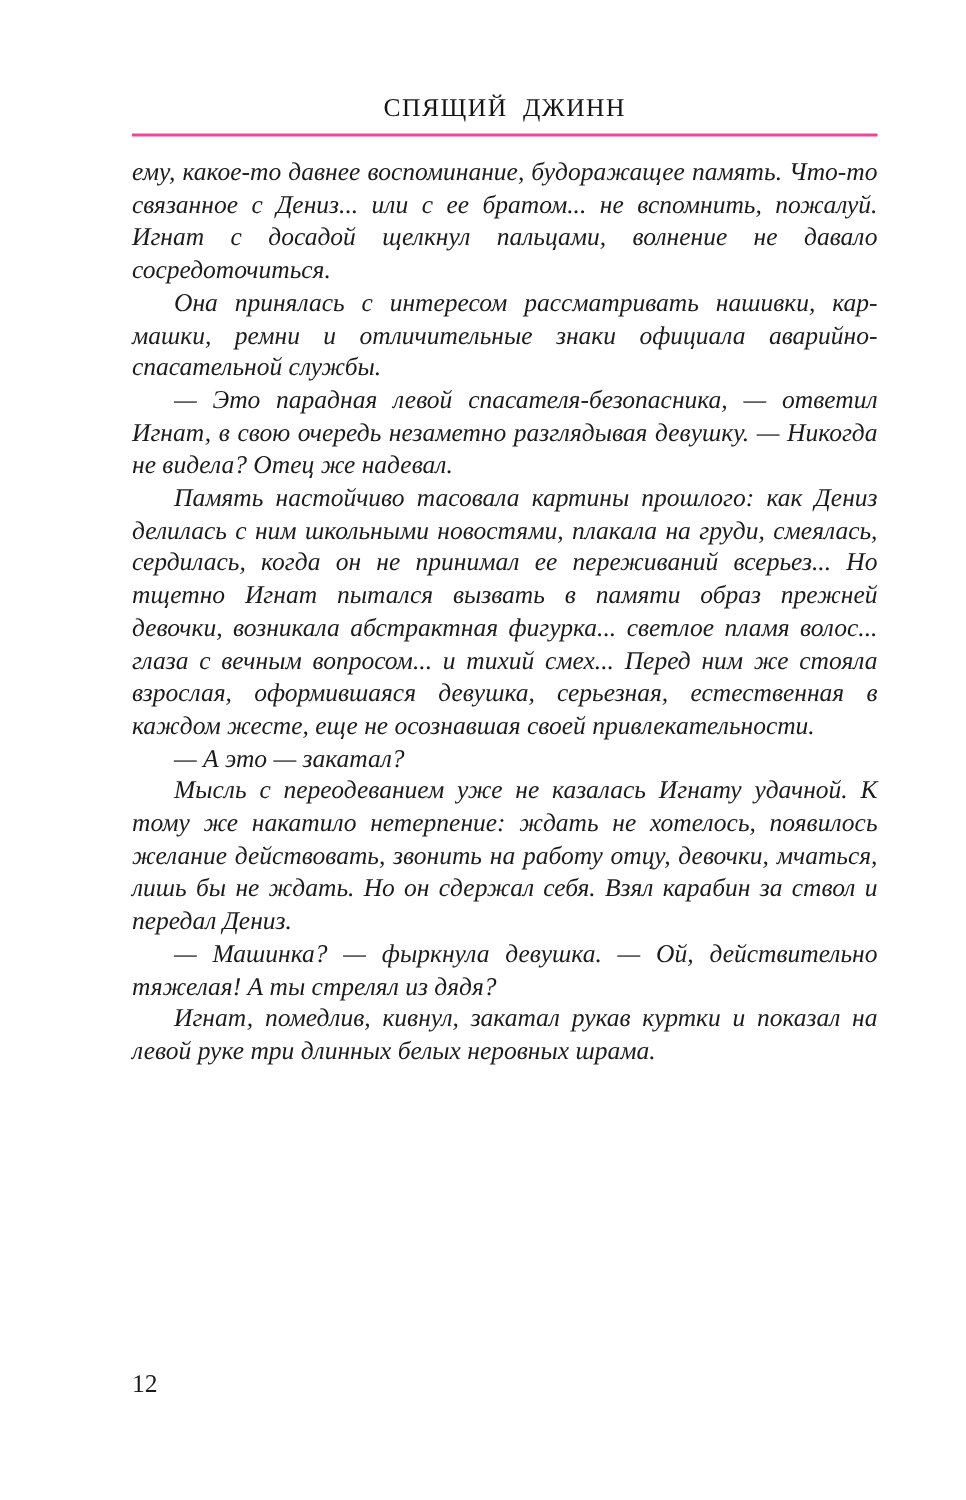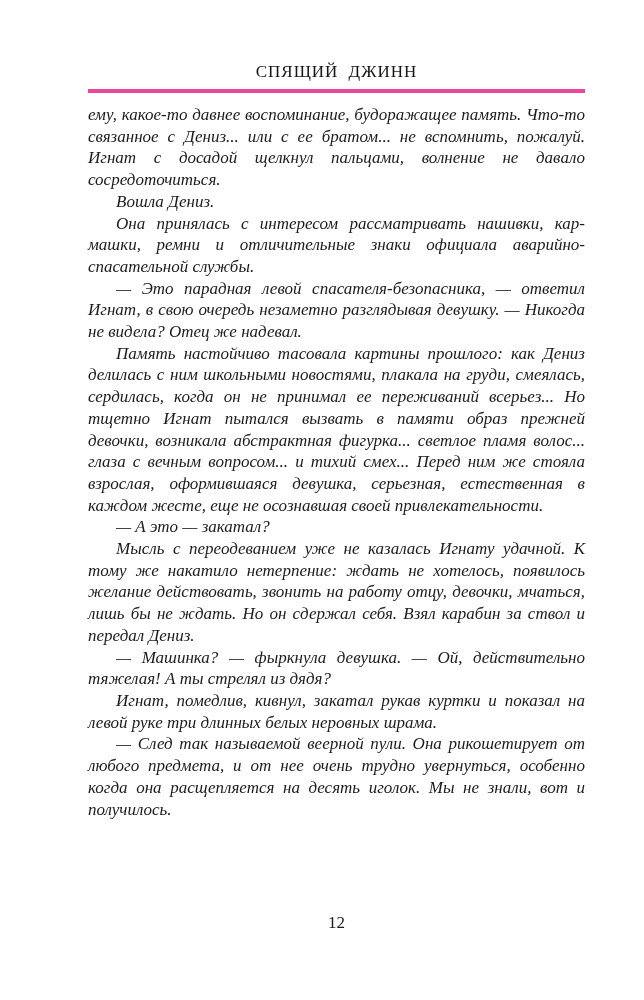--- a/index.html
+++ b/index.html
@@ -22,21 +22,21 @@
     position: absolute;
     top: 62px;
     left: 88px;
     width: 497px;
     text-align: center;
     font-size: 17px;
     letter-spacing: 1px;
     word-spacing: 5px;
     color: #161616;
     padding-bottom: 7px;
-    border-bottom: 4px solid #ec4899;
+    border-bottom: 2px solid #ec4899;
   }
   .page-text {
     position: absolute;
     top: 104px;
     left: 88px;
     width: 497px;
   }
   .page-text p.para {
     margin: 0;
     font-size: 17px;
@@ -49,38 +49,35 @@
     -webkit-hyphens: manual;
   }
   .page-text p.para.no-indent {
     text-indent: 0;
   }
   .folio {
     position: absolute;
     top: 913px;
     left: 88px;
     width: 497px;
-    text-align: center;
     font-size: 17px;
     color: #1b1b1b;
   }
 </style>
 </head>
 <body>
 
 <div class="sheet">
   <div class="running-head">СПЯЩИЙ ДЖИНН</div>
 
   <div class="page-text">
       <p class="para no-indent">ему, какое-то давнее воспоминание, будоражащее память. Что-то связанное с Дениз... или с ее братом... не вспомнить, пожалуй. Игнат с досадой щелкнул пальцами, волнение не давало сосредоточиться.</p>
-      <p class="para">Вошла Дениз.</p>
       <p class="para">Она принялась с интересом рассматривать нашивки, кар­машки, ремни и отличительные знаки официала аварийно-спасательной службы.</p>
       <p class="para">— Это парадная левой спасателя-безопасника, — ответил Игнат, в свою очередь незаметно разглядывая девушку. — Ни­когда не видела? Отец же надевал.</p>
       <p class="para">Память настойчиво тасовала картины прошлого: как Де­низ делилась с ним школьными новостями, плакала на груди, смеялась, сердилась, когда он не принимал ее переживаний всерьез... Но тщетно Игнат пытался вызвать в памяти образ прежней девочки, возникала абстрактная фигурка... светлое пламя волос... глаза с вечным вопросом... и тихий смех... Пе­ред ним же стояла взрослая, оформившаяся девушка, серьез­ная, естественная в каждом жесте, еще не осознавшая своей привлекательности.</p>
       <p class="para">— А это — закатал?</p>
       <p class="para">Мысль с переодеванием уже не казалась Игнату удачной. К тому же накатило нетерпение: ждать не хотелось, появилось желание действовать, звонить на работу отцу, девочки, мчаться, лишь бы не ждать. Но он сдержал себя. Взял карабин за ствол и передал Дениз.</p>
       <p class="para">— Машинка? — фыркнула девушка. — Ой, действительно тяжелая! А ты стрелял из дядя?</p>
       <p class="para">Игнат, помедлив, кивнул, закатал рукав куртки и показал на левой руке три длинных белых неровных шрама.</p>
-      <p class="para">— След так называемой веерной пули. Она рикошетирует от любого предмета, и от нее очень трудно увернуться, осо­бенно когда она расщепляется на десять иголок. Мы не знали, вот и получилось.</p>
     </div>
 
   <div class="folio">12</div>
 </div>
 
 </body></html>

